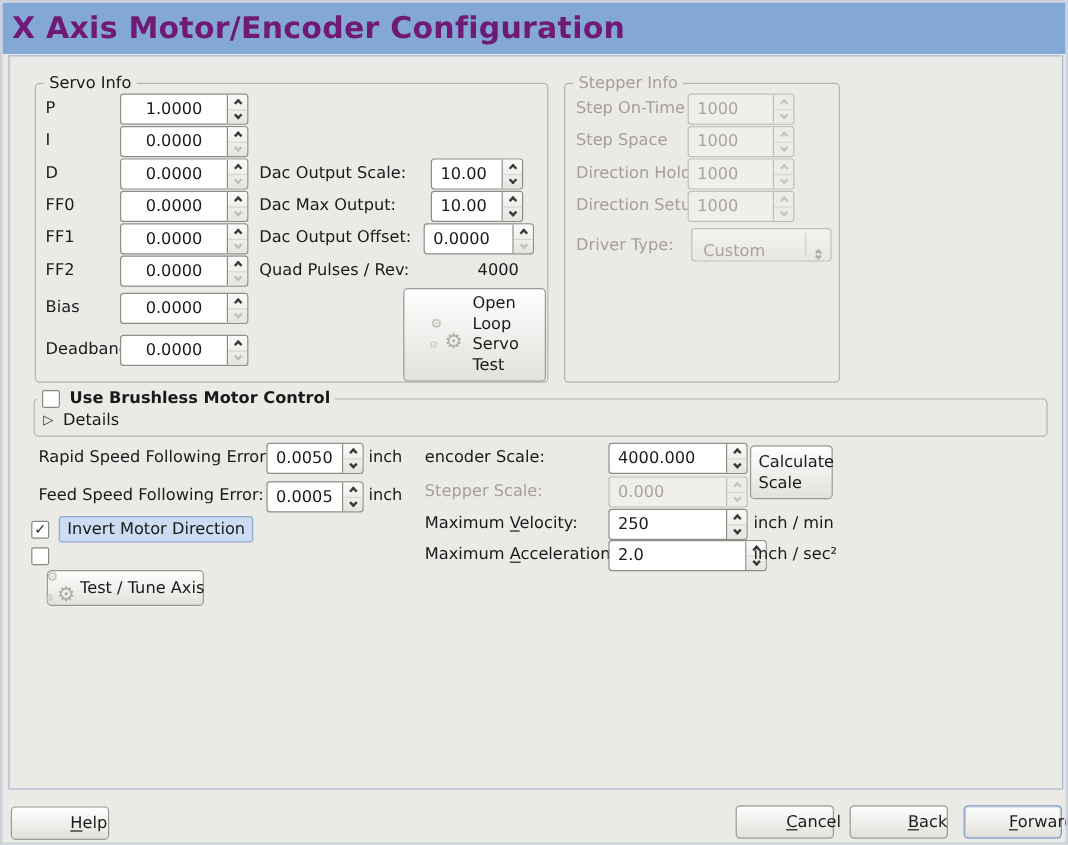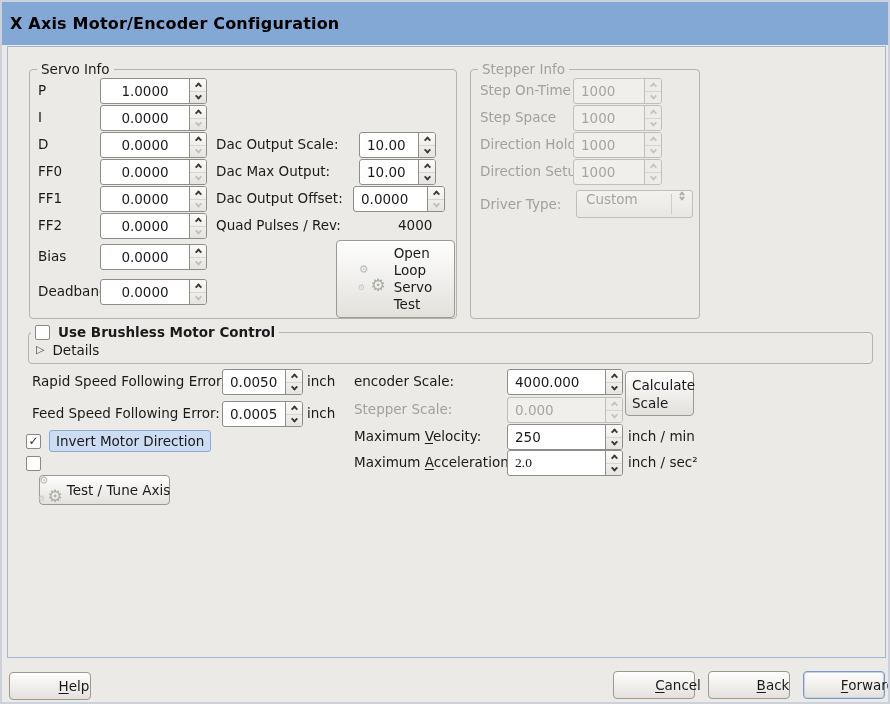--- a/index.html
+++ b/index.html
@@ -8,21 +8,21 @@
     position:relative;width:890px;height:704px;
     background:#eceae7;border:2px solid #ccd1dc;
     font-family:"DejaVu Sans","Liberation Sans",sans-serif;
     font-size:13.5px;color:#1a1a1a;overflow:hidden;
   }
   .titlebar{
     position:absolute;left:0;top:0;right:0;height:43px;
     background:var(--titlebar,#83a8d6);
     display:flex;align-items:center;padding-left:8px;
   }
-  .titlebar .title{color:#000000;font-size:16px;font-weight:bold;letter-spacing:0.2px;}
+  .titlebar .title{color:#701a75;font-size:25px;font-weight:bold;letter-spacing:0.2px;}
   .content{
     position:absolute;left:5px;top:44px;width:879px;height:612px;
     border:1px solid var(--content_border,#a3b6d3);background:#eceae7;
   }
   .lbl{position:absolute;height:25px;line-height:25px;white-space:nowrap;}
   .dim{color:#a39f99;}
   
   .frame{position:absolute;border:1px solid #b6b3ad;border-radius:4px;}
   .frame .legend{
     position:absolute;top:-10px;left:7px;background:#eceae7;padding:0 4px;
@@ -69,21 +69,21 @@
     padding:2px 6px;
   }
   .mn{text-decoration:underline;text-underline-offset:2px;}
   
   .gears{position:relative;width:27px;height:27px;flex:0 0 27px;}
   .gears .g1{position:absolute;right:0;bottom:-2px;font-size:17px;color:#a9aea5;}
   .gears .g2{position:absolute;left:0;top:-3px;font-size:11px;color:#b9bdb3;}
   .gears .g3{position:absolute;left:-1px;bottom:1px;font-size:8px;color:#c4c7bf;}
   
   .combo{
-    position:absolute;display:flex;align-items:flex-start;
+    position:absolute;display:flex;align-items:flex-end;
     background:linear-gradient(#f4f2ef,#e9e7e3);
     border:1px solid #c0beb8;border-radius:3px;color:#a8a49e;
   }
   .combo .ctext{flex:1;padding:0 9px;white-space:nowrap;}
   .combo .csep{width:1px;align-self:stretch;margin:3px 0;background:#cfcdc8;}
   .combo .carr{width:20px;display:flex;flex-direction:column;align-items:center;justify-content:center;gap:2px;}
   .combo .cu,.combo .cd{width:4px;height:4px;border-color:#b0ada7;}
   .expander{position:absolute;display:flex;align-items:center;gap:8px;height:18px;line-height:18px;}
   .tri{font-size:11px;color:#3a3a3a;}
 </style>
@@ -396,21 +396,21 @@
             <i class="cu"></i>
           </span>
           <span class="sb dn">
             <i class="cd"></i>
           </span>
         </span>
       </div>
     <span class="lbl" style="left:620px;top:377px;">inch / min</span>
 
     <span class="lbl" style="left:346px;top:403px;"><span>Maximum </span><span class="mn">A</span><span>cceleration:</span></span>
-    <div class="entry" style="left:499px;top:403px;width:116px;font-family:Liberation Serif, serif;">
+    <div class="entry" style="left:499px;top:403px;width:132px;">
         <span class="val">2.0</span>
         <span class="spin">
           <span class="sb up">
             <i class="cu"></i>
           </span>
           <span class="sb dn">
             <i class="cd"></i>
           </span>
         </span>
       </div>

